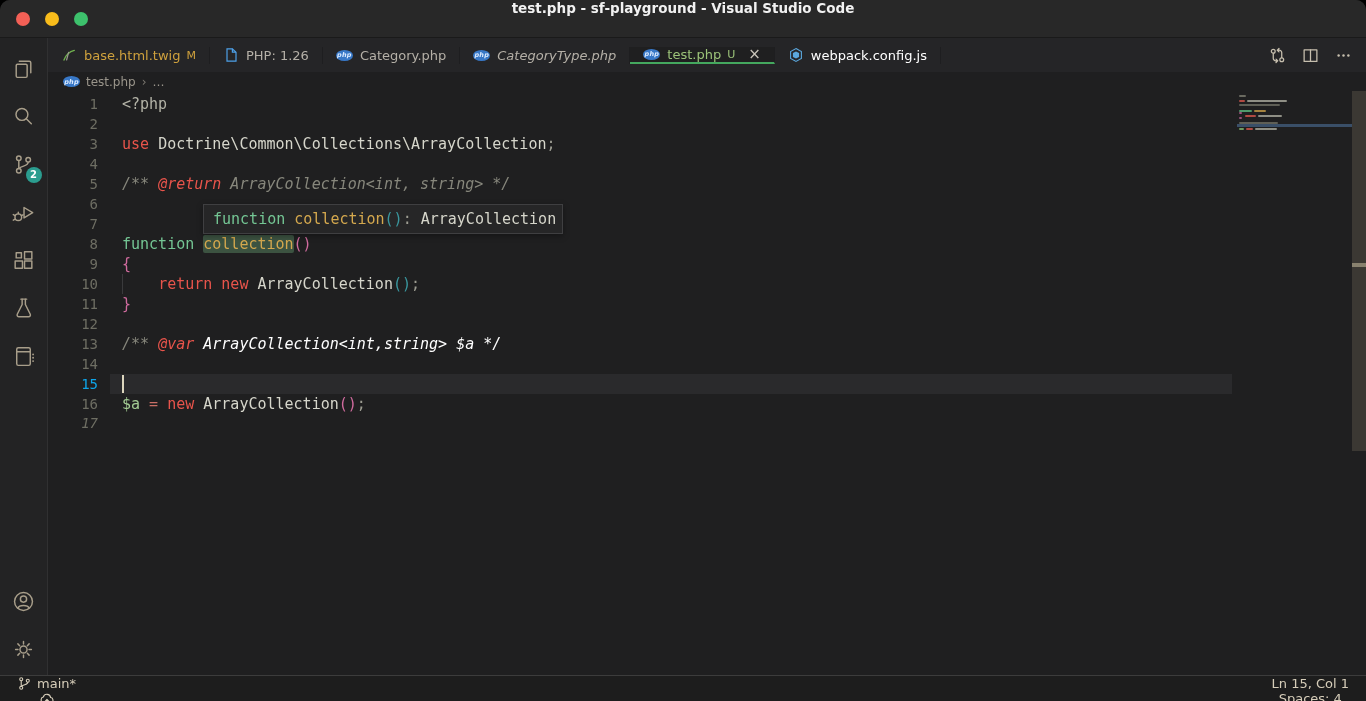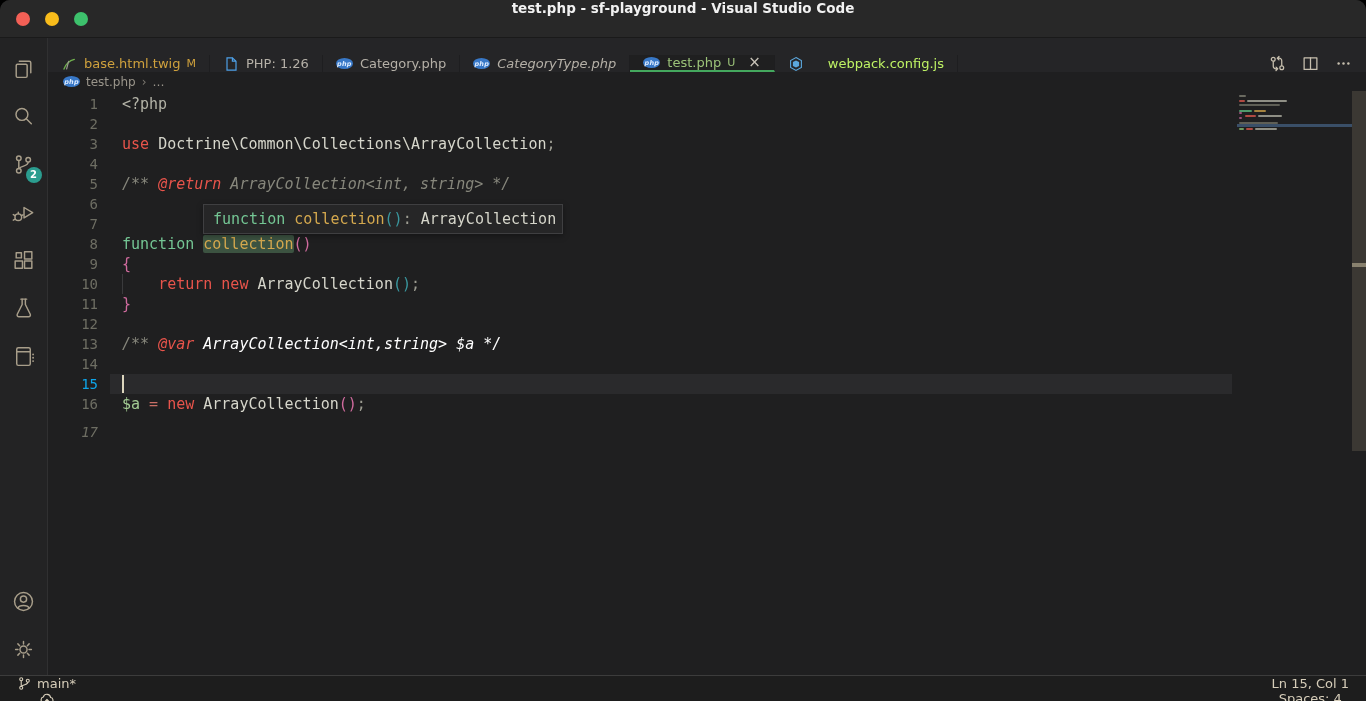--- a/index.html
+++ b/index.html
@@ -29,21 +29,21 @@
     padding-top:8px;flex-shrink:0;
   }
   .act-item{width:48px;height:48px;display:flex;align-items:center;justify-content:center;
     color:var(--activity-icon,#a89e8a);position:relative;cursor:pointer;}
   .act-item svg{width:25px;height:25px;stroke:currentColor;fill:none;stroke-width:1.4;}
   .act-spacer{flex:1;}
   .scm-badge{position:absolute;right:6px;bottom:7px;min-width:16px;height:16px;border-radius:9px;
     background:var(--badge-bg,#2b9d8f);color:#fff;font-size:10px;line-height:16px;text-align:center;font-weight:bold;}
   
   .editor-col{flex:1;display:flex;flex-direction:column;min-width:0;}
-  .tabbar{height:34px;background:var(--tabbar-bg,#252527);display:flex;align-items:flex-end;}
+  .tabbar{height:34px;background:var(--tabbar-bg,#252527);display:flex;align-items:center;}
   .tabs{display:flex;}
   .tab{display:flex;align-items:center;gap:7px;padding:0 13px;font-size:13px;
     color:#a6a199;border-right:1px solid #1e1e20;cursor:pointer;white-space:nowrap;position:relative;}
   .tab.active{background:var(--editor-bg,#1f1f20);border-bottom:2px solid var(--tab-accent,#44a85e);}
   .tab .badge{font-size:11px;margin-left:-1px;}
   .tab .close{margin-left:6px;font-size:15px;line-height:1;color:#c8c3b8;}
   .tab-fill{flex:1;}
   .tab-actions{display:flex;align-items:center;gap:16px;padding:0 14px;color:#c7bfae;}
   .tab-actions .tact{width:17px;height:17px;cursor:pointer;}
   .tab-actions svg{width:17px;height:17px;stroke:currentColor;fill:none;stroke-width:1.2;}
@@ -204,21 +204,21 @@
               <span class="badge" style="color: rgb(156, 195, 121);">U</span>
               <span class="close">×</span>
             </div>
             <div class="tab">
               <span style="display: inline-flex;">
                 <svg class="fileicon" viewBox="0 0 16 16">
                   <path d="M8 1.6l5.4 3v6.8L8 14.4l-5.4-3V4.6z" fill="none" stroke="#5ba7dd" stroke-width="1.1"></path>
                   <path d="M8 4.4l3.1 1.7v3.8L8 11.6 4.9 9.9V6.1z" fill="#5ba7dd"></path>
                 </svg>
               </span>
-              <span style="color: #bef264; margin-left: 17px;">webpack.config.js</span>
+              <span style="color: #ffffff;">webpack.config.js</span>
             </div>
           </div>
         <div class="tab-fill"></div>
         <div class="tab-actions" id="tab-actions">
             <span class="tact"><svg viewBox="0 0 16 16" stroke-linecap="round" stroke-linejoin="round">
                 <circle cx="4" cy="4" r="1.8"></circle>
                 <circle cx="12" cy="12" r="1.8"></circle>
                 <path d="M12 9.8V5.5A2.5 2.5 0 0 0 9.5 3H7.8M7.8 3l1.6-1.6M7.8 3l1.6 1.6"></path>
                 <path d="M4 6.2v4.3A2.5 2.5 0 0 0 6.5 13h1.7M8.2 13l-1.6-1.6M8.2 13l-1.6 1.6"></path>
               </svg></span>
@@ -301,21 +301,21 @@
               <span class="codetxt"></span>
             </div>
             <div class="line" style="top: 283px;">
               <span class="ln active">15</span>
               <span class="codetxt"></span>
             </div>
             <div class="line" style="top: 303px;">
               <span class="ln">16</span>
               <span class="codetxt"><span class="tok" style="color: rgb(163, 203, 147);">$a</span><span class="tok" style="color: rgb(214, 214, 203);"> </span><span class="tok" style="color: rgb(201, 111, 102);">=</span><span class="tok" style="color: rgb(214, 214, 203);"> </span><span class="tok" style="color: rgb(232, 84, 75);">new</span><span class="tok" style="color: rgb(214, 214, 203);"> </span><span class="tok" style="color: rgb(214, 214, 203);">ArrayCollection</span><span class="tok" style="color: rgb(208, 107, 158);">()</span><span class="tok" style="color: rgb(157, 157, 146);">;</span></span>
             </div>
-            <div class="line" style="top: 331px; font-style: italic;">
+            <div class="line" style="top: 322px; font-style: italic;">
               <span class="ln">17</span>
               <span class="codetxt"></span>
             </div>
           </div>
         <div class="indent-guide" id="indent-guide" style="left: 74px; top: 183px; height: 20px;"></div>
         <div class="cursor" id="cursor" style="left: 74px; top: 284px;"></div>
         <div class="tooltip" id="tooltip"><span class="tok" style="color: rgb(116, 198, 148);">function</span><span class="tok" style="color: rgb(214, 214, 203);"> </span><span class="tok" style="color: rgb(212, 168, 78);">collection</span><span class="tok" style="color: rgb(58, 151, 158);">()</span><span class="tok" style="color: rgb(157, 157, 146);">:</span><span class="tok" style="color: rgb(214, 214, 203);"> </span><span class="tok" style="color: rgb(214, 214, 203);">ArrayCollection</span></div>
         <div class="minimap" id="minimap">
             <div class="mm-bar" style="top: 33px; height: 3px; background: rgb(58, 79, 104);"></div>
             <div class="mm-mark" style="top: 4px; left: 2px; width: 7px; background: rgb(106, 106, 96);"></div>

